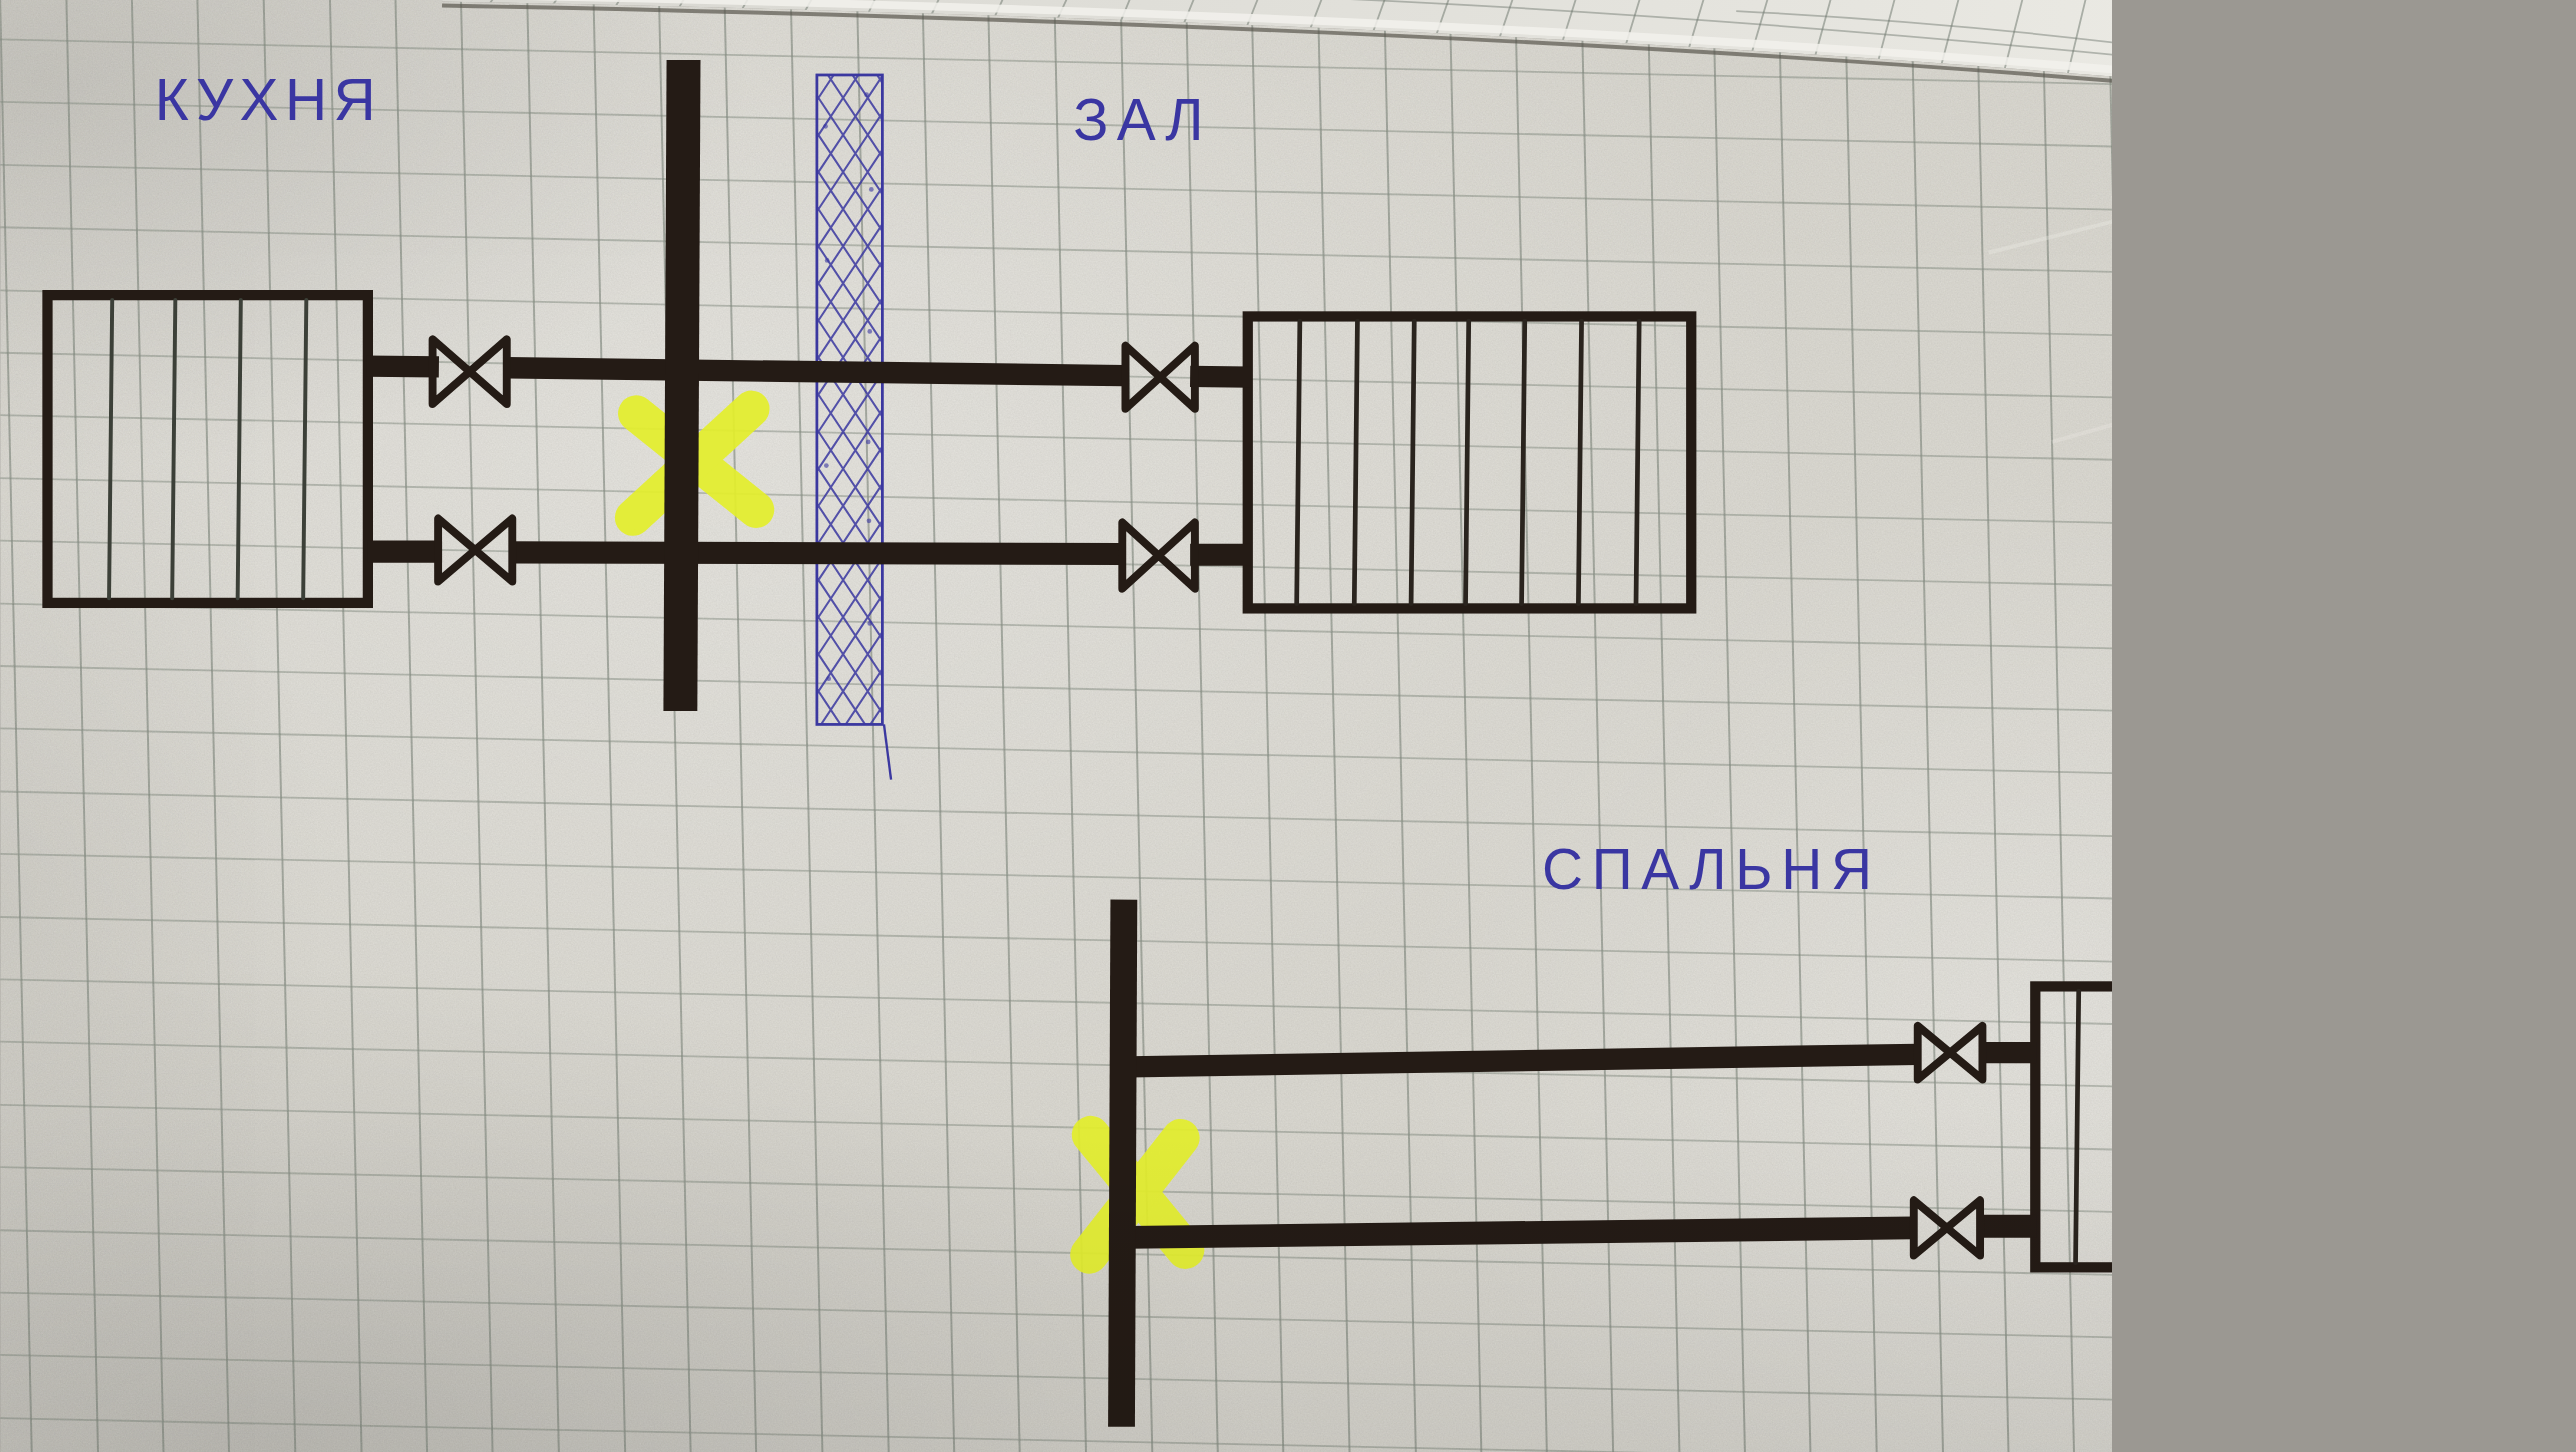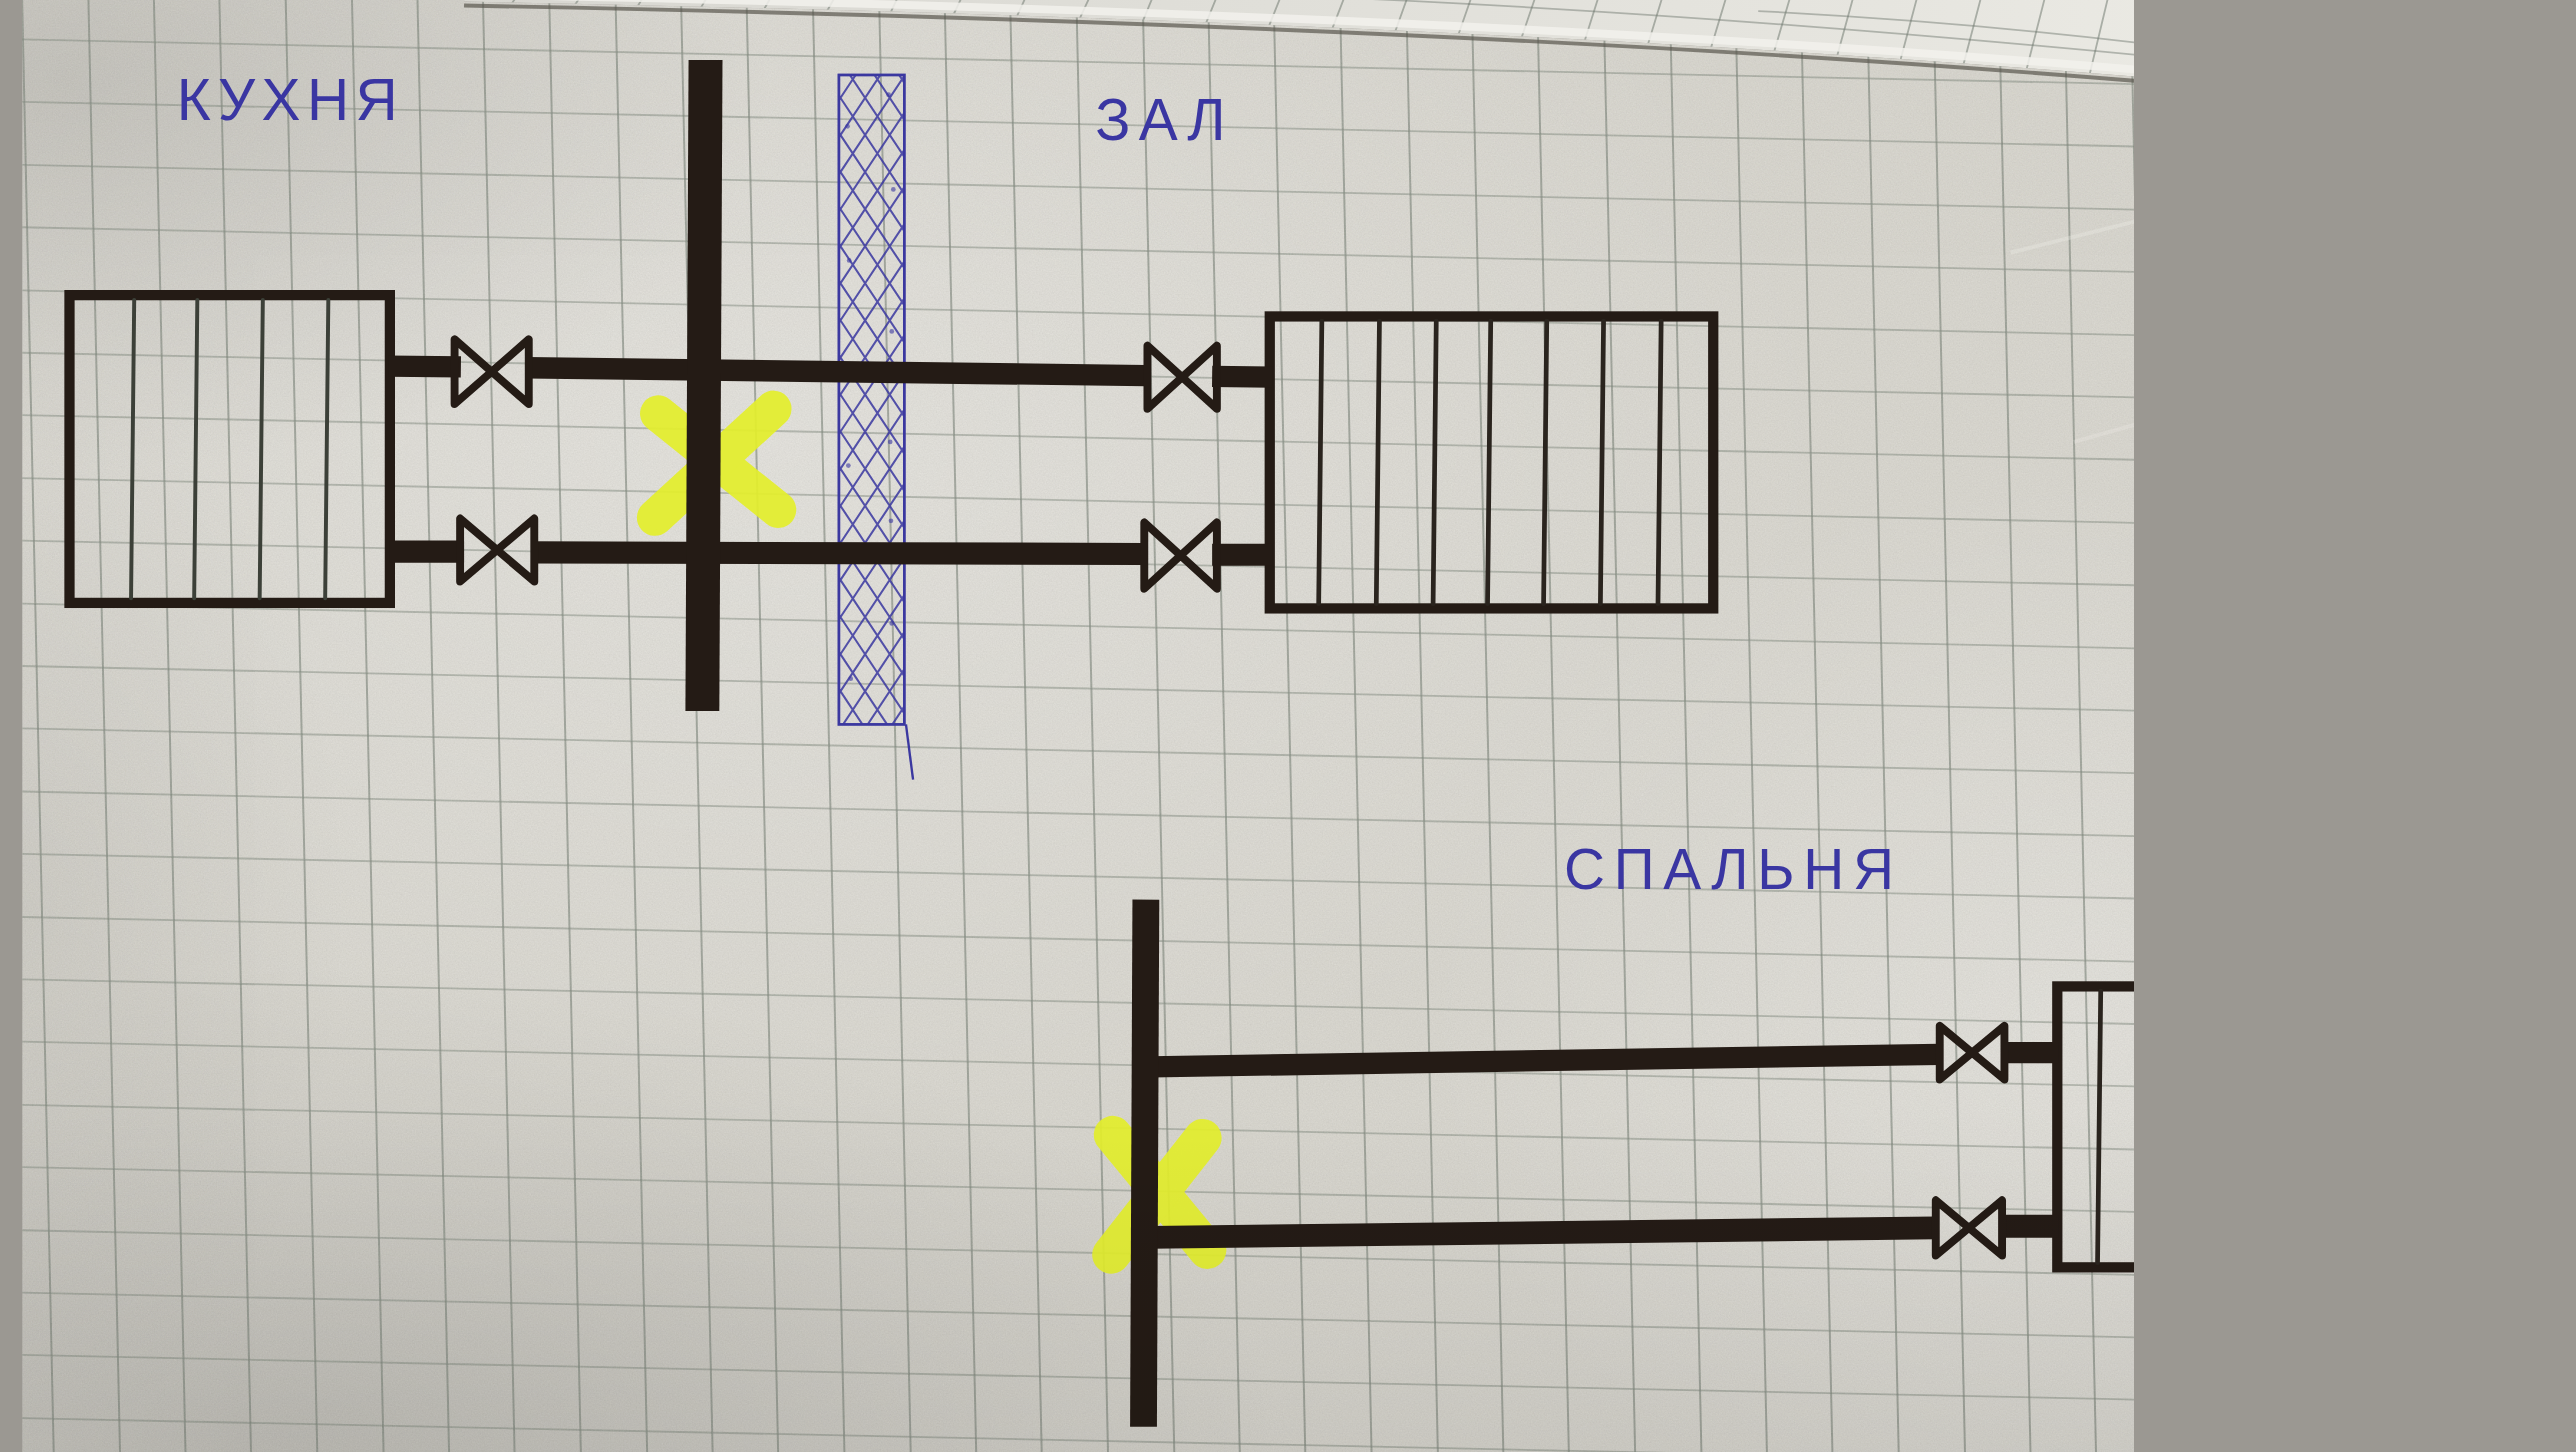--- a/index.html
+++ b/index.html
@@ -1,17 +1,17 @@
 <!DOCTYPE html>
 <html style="font-size:12.6px"><head>
 <meta charset="utf-8">
 <style>
   html,body{margin:0;padding:0;background:#9b9892;}
   .wrap{position:relative;width:2112px;height:1452px;overflow:hidden;
-        font-family:"Liberation Sans",sans-serif;margin-left:22px;}
+        font-family:"Liberation Sans",sans-serif;}
 </style>
 </head>
 <body>
 <div class="wrap">
 <svg width="2576" height="1452" viewBox="0 0 3264 1840" xmlns="http://www.w3.org/2000/svg">
 <defs>
   <linearGradient id="wallg" x1="0" y1="0" x2="0" y2="1">
     <stop offset="0" stop-color="#a8a49e"></stop>
     <stop offset="0.3" stop-color="#9c9892"></stop>
     <stop offset="1" stop-color="#767269"></stop>

